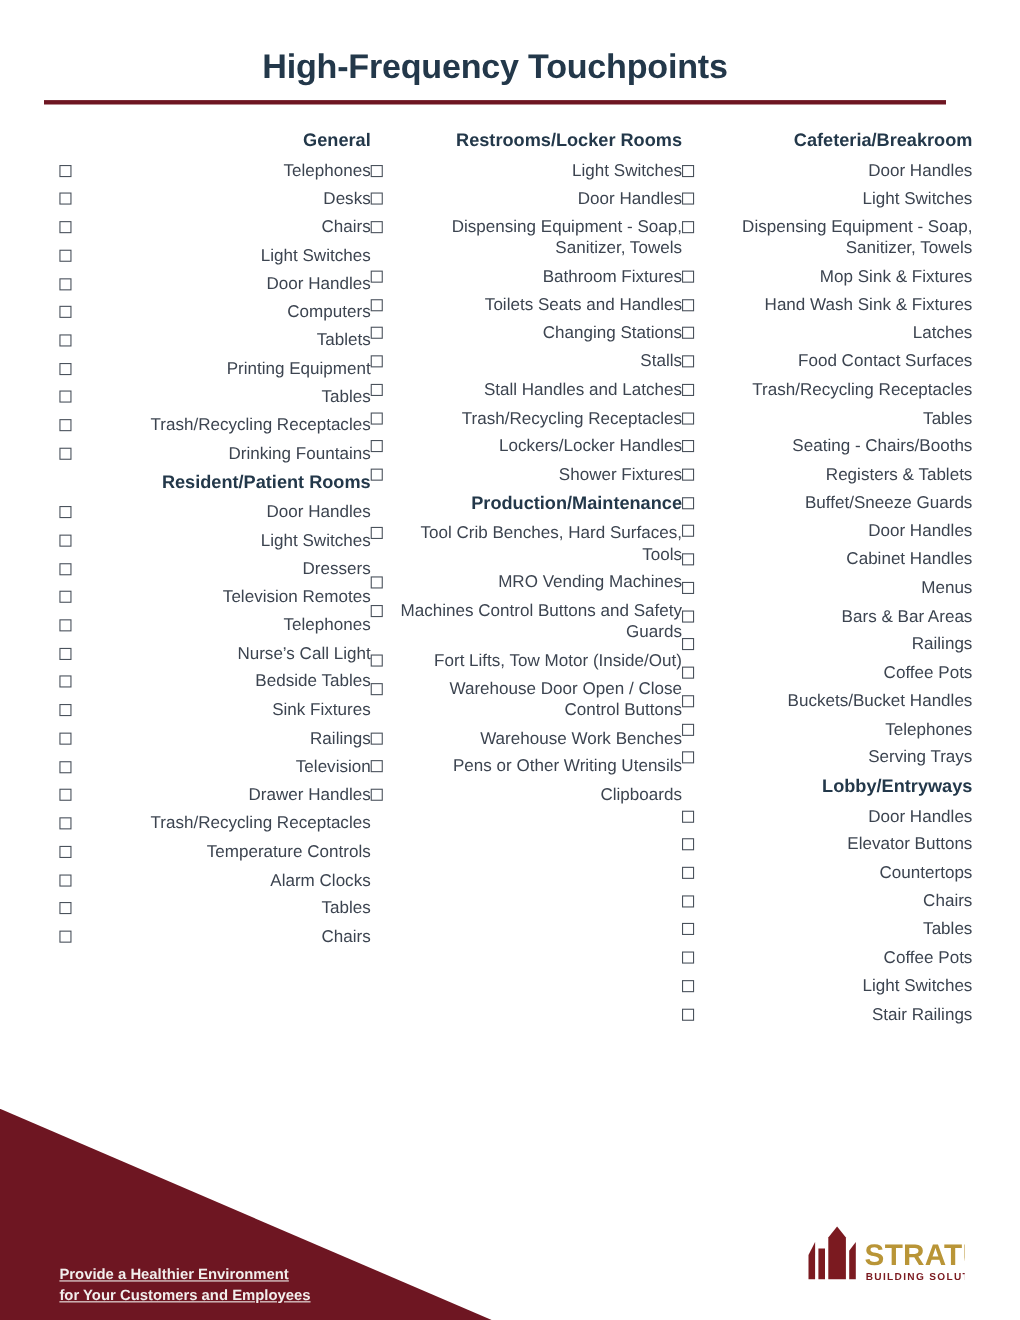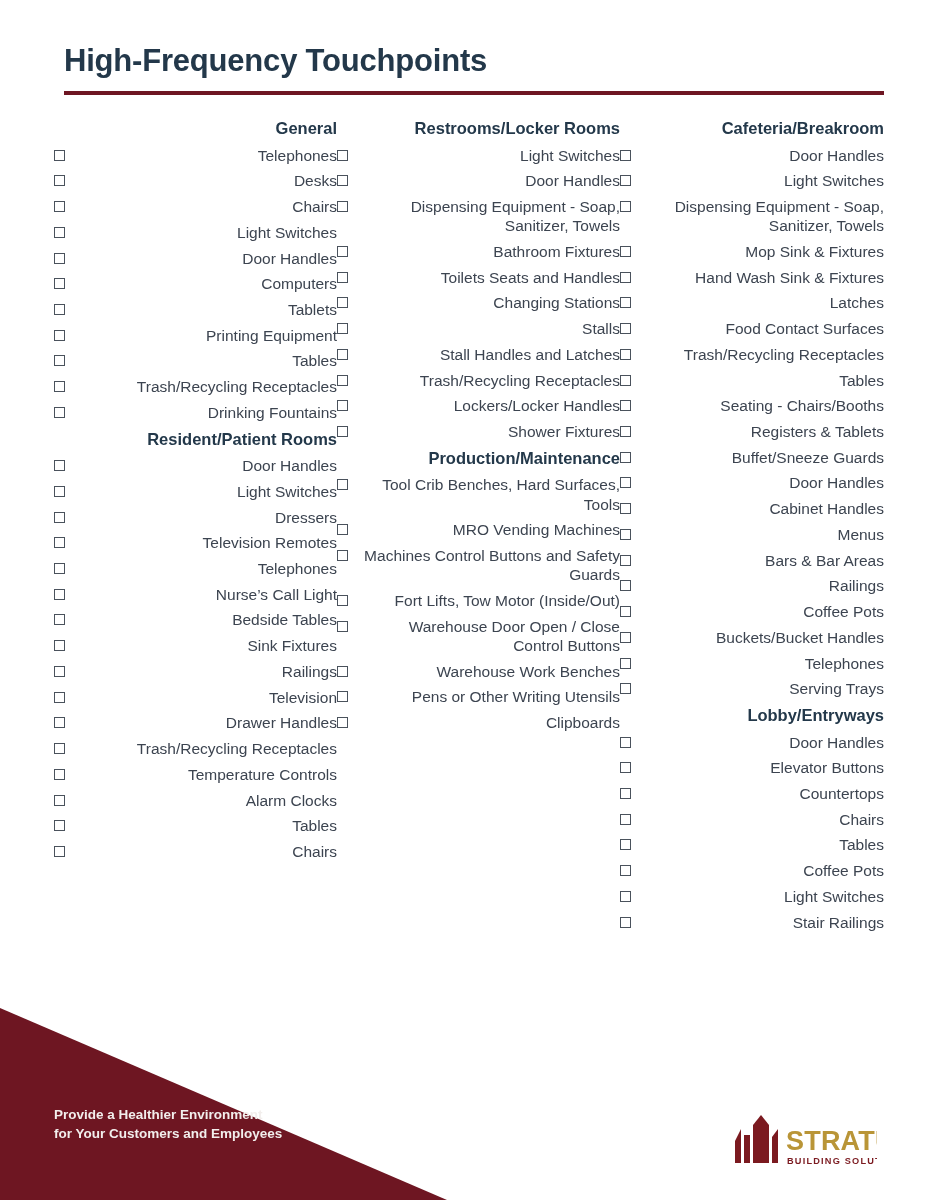--- a/index.html
+++ b/index.html
@@ -19,23 +19,24 @@
   .page {
     position: relative;
     width: 927px;
     height: 1200px;
     background: #ffffff;
   }
 
   
   .title-block {
     position: absolute;
-    left: 64px;
+    left: 40px;
     top: 44px;
     width: 820px;
+    text-align: center;
   }
 
   .doc-title {
     font-size: 31px;
     font-weight: bold;
     color: #23384a;
     letter-spacing: -0.2px;
     line-height: 1.1;
     white-space: nowrap;
   }
@@ -111,26 +112,27 @@
     top: 1008px;
     width: 460px;
     height: 192px;
     background: #6e1622;
     clip-path: polygon(0 0, 0 192px, 447px 192px);
   }
 
   .tagline {
     position: absolute;
     left: 54px;
-    top: 1106px;
+    top: 1150px;
     width: 230px;
     font-size: 13.5px;
     font-weight: bold;
     color: #f2eeec;
     line-height: 1.38;
+    text-decoration: underline;
   }
 
   
   .logo {
     position: absolute;
     left: 731px;
     top: 1113px;
     width: 146px;
     height: 58px;
   }

